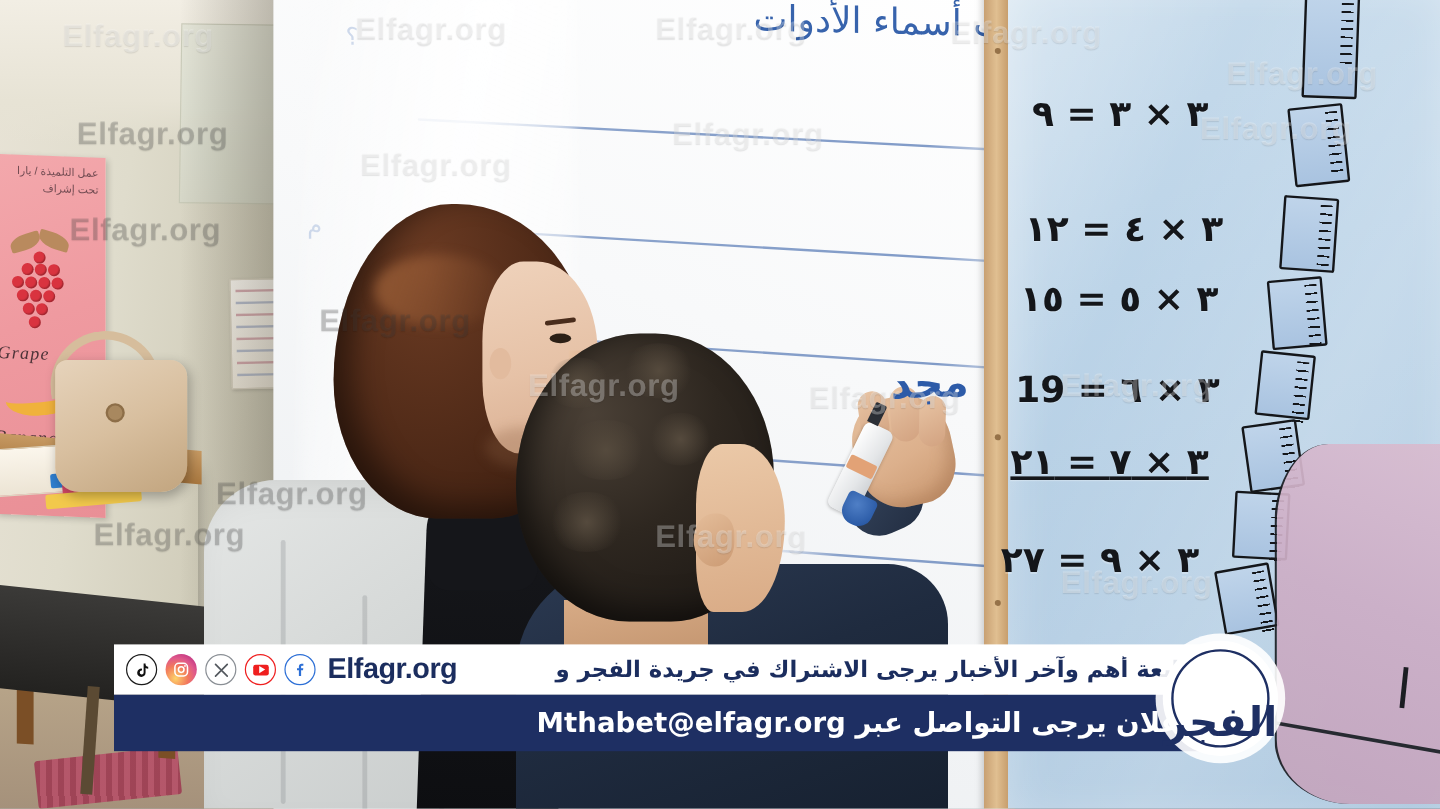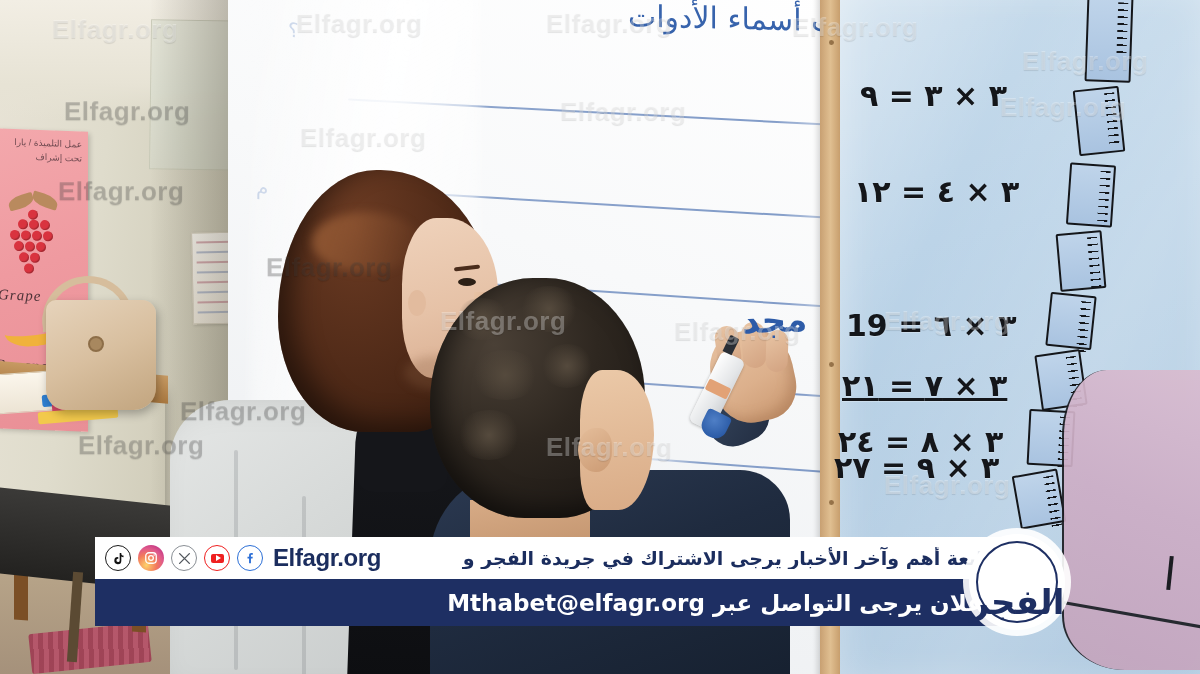--- a/index.html
+++ b/index.html
@@ -525,23 +525,23 @@
     <div class="frame-edge">
       <div class="nail" style="top:60px;"></div>
       <div class="nail" style="top:382px;"></div>
       <div class="nail" style="top:520px;"></div>
     </div>
 
     <div class="poster-blue">
       <div class="sheen"></div>
       <span class="eq" style="left:20px;top:92px;">٣ × ٣ = ٩</span>
       <span class="eq" style="left:14px;top:188px;">٣ × ٤ = ١٢</span>
+      <span class="eq" style="left:10px;top:246px;">٣ × ٥ = ١٥</span>
       <span class="eq" style="left:6px;top:322px;">٣ × ٦ = 19</span>
       <span class="eq" style="left:2px;top:382px;text-decoration:underline;">٣ × ٧ = ٢١</span>
-      <span class="eq" style="left:-2px;top:438px;">٣ × ٨ = ٢٤</span>
       <span class="eq" style="left:-6px;top:464px;">٣ × ٩ = ٢٧</span>
 
       <div class="ruler" style="left:246px;top:10px;height:86px;transform:rotate(2deg);"></div>
       <div class="ruler" style="left:236px;top:102px;height:66px;transform:rotate(-6deg);"></div>
       <div class="ruler" style="left:228px;top:178px;height:62px;transform:rotate(4deg);"></div>
       <div class="ruler" style="left:218px;top:246px;height:58px;transform:rotate(-5deg);"></div>
       <div class="ruler" style="left:208px;top:308px;height:54px;transform:rotate(6deg);"></div>
       <div class="ruler" style="left:198px;top:366px;height:56px;transform:rotate(-8deg);"></div>
       <div class="ruler" style="left:188px;top:424px;height:56px;transform:rotate(3deg);"></div>
       <div class="ruler" style="left:176px;top:486px;height:54px;transform:rotate(-10deg);"></div>

